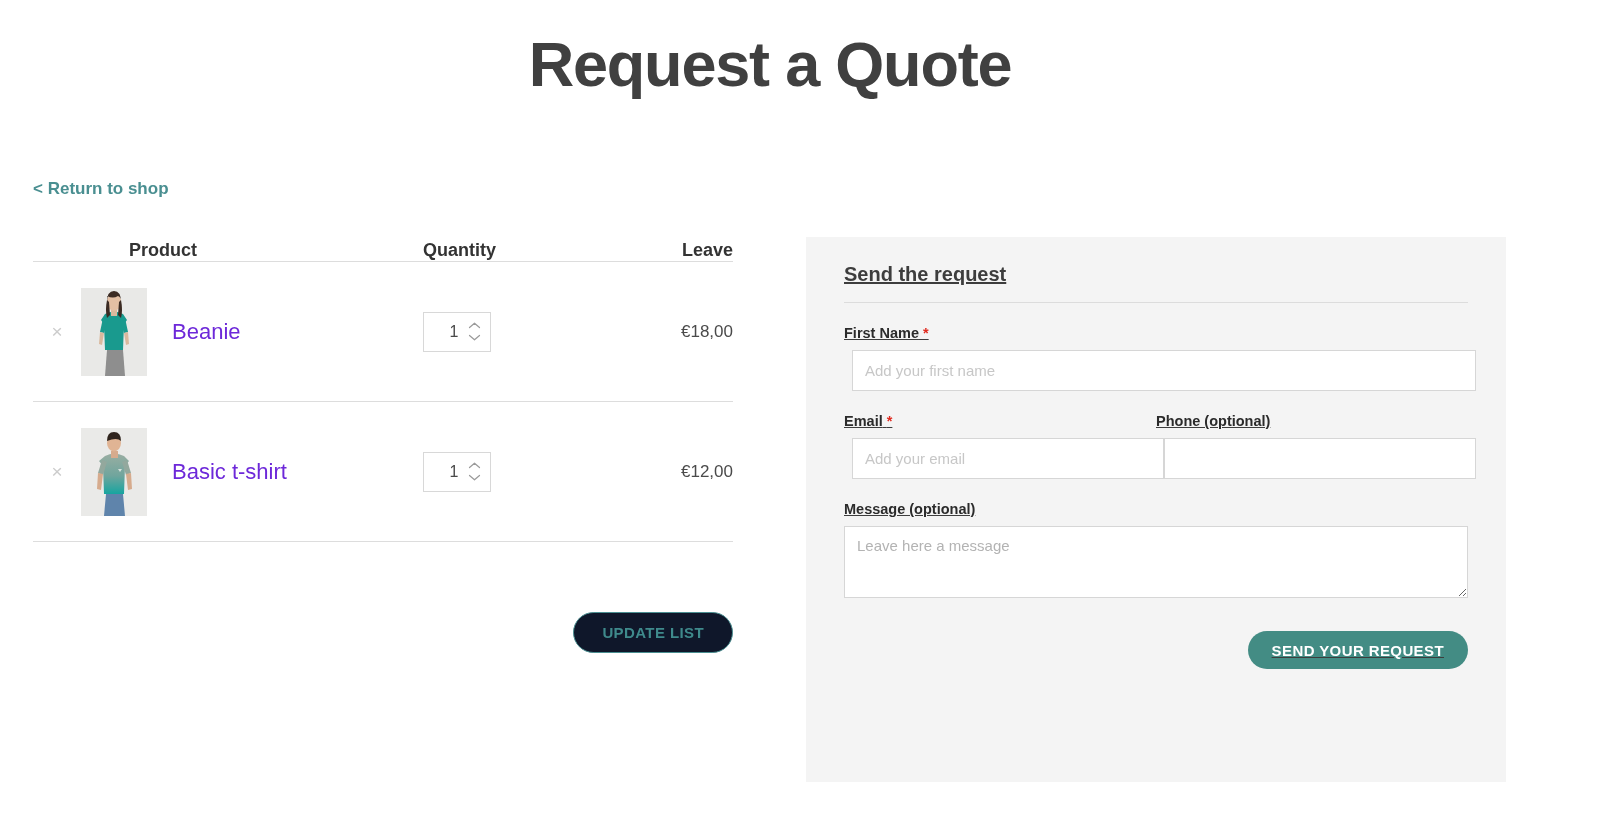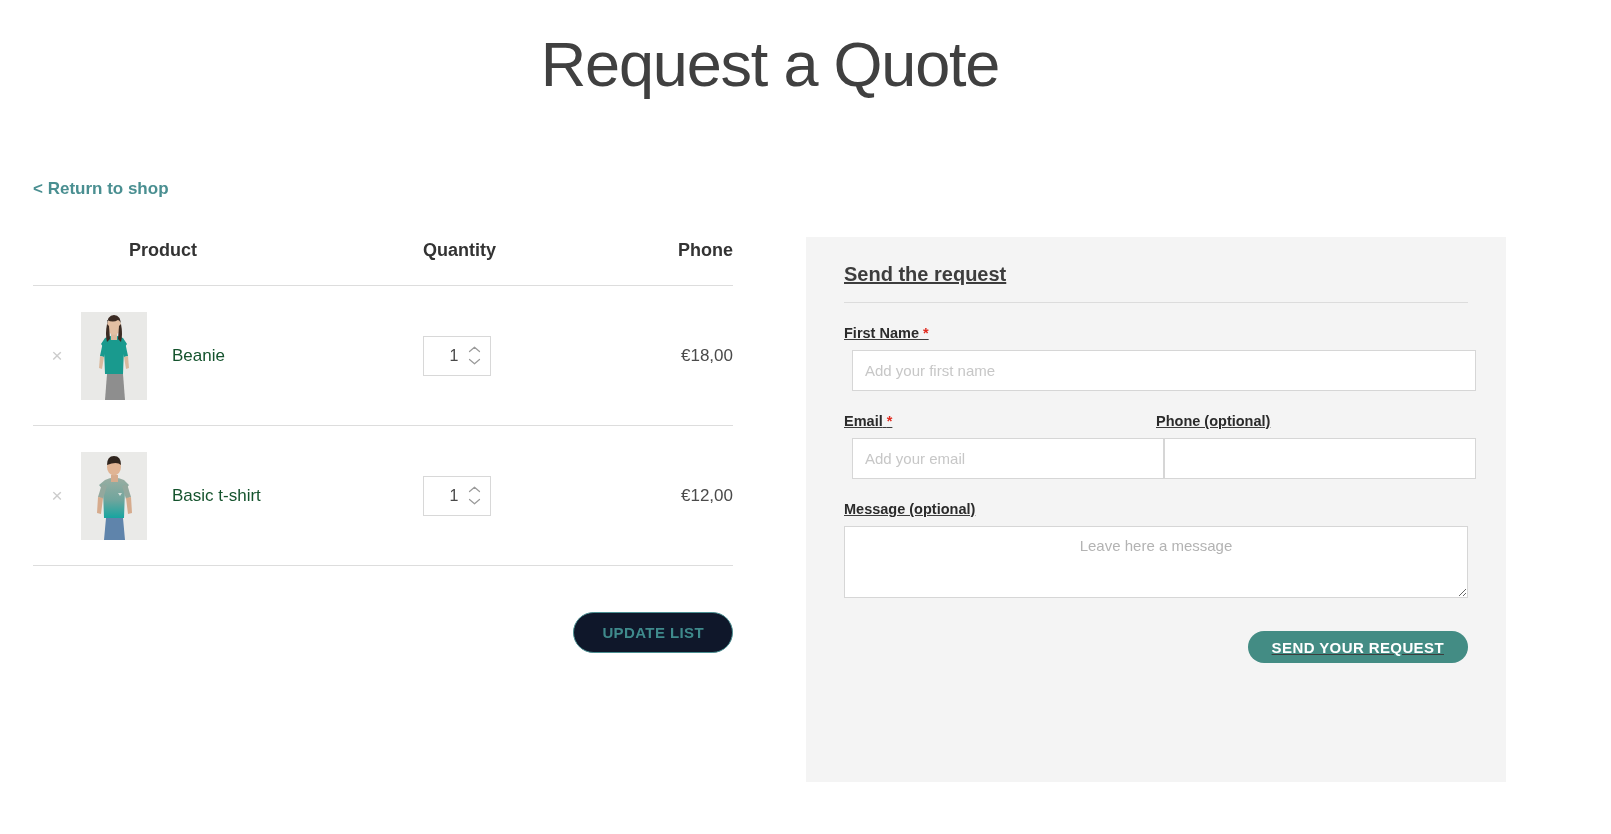--- a/index.html
+++ b/index.html
@@ -15,21 +15,21 @@
   }
 
   
   .page-title {
     position: absolute;
     top: 30px;
     left: 0;
     width: 1540px;
     text-align: center;
     font-size: 63px;
-    font-weight: normal;
+    font-weight: bold;
     letter-spacing: -1.2px;
     color: #404040;
     line-height: 1.1;
   }
 
   
   .return-link {
     position: absolute;
     top: 179px;
     left: 33px;
@@ -43,21 +43,21 @@
   
   .quote-table {
     position: absolute;
     top: 240px;
     left: 33px;
     width: 700px;
   }
   .qt-head {
     display: flex;
     align-items: flex-start;
-    padding-bottom: 24px;
+    padding-bottom: 0;
     border-bottom: 1px solid #dddddd;
   }
   .qt-row {
     display: flex;
     align-items: center;
     height: 140px;
     border-bottom: 1px solid #dddddd;
   }
   .col-x       { width: 48px; flex: 0 0 48px; text-align: center; }
   .col-thumb   { width: 66px; flex: 0 0 66px; }
@@ -81,22 +81,22 @@
     user-select: none;
   }
   .thumb {
     width: 66px;
     height: 88px;
     background: #e8e8e6;
     position: relative;
     overflow: hidden;
   }
   .prod-name {
-    font-size: 17px;
-    color: #14532d;
+    font-size: 22px;
+    color: #6d28d9;
   }
   .price {
     font-size: 17px;
     color: #4a4a4a;
   }
 
   
   .qty-box {
     width: 68px;
     height: 40px;
@@ -203,33 +203,32 @@
     width: 100%;
     height: 72px;
     border: 1px solid #d6d6d6;
     background: #ffffff;
     padding: 10px 12px;
     font-size: 15px;
     font-family: "Liberation Sans", sans-serif;
     color: #4a4a4a;
     resize: vertical;
     outline: none;
-    text-align: center;
   }
   .textarea::placeholder { color: #b3b3b3; }
   .send-wrap {
     display: flex;
     justify-content: flex-end;
     margin-top: 29px;
   }
   .btn-filled {
     display: inline-flex;
     align-items: center;
     justify-content: center;
-    height: 32px;
+    height: 38px;
     padding: 0 24px;
     border: none;
     border-radius: 19px;
     background: #438c84;
     color: #ffffff;
     font-size: 15px;
     font-weight: bold;
     letter-spacing: 0.4px;
     font-family: "Liberation Sans", sans-serif;
     cursor: pointer;
@@ -241,21 +240,21 @@
 <div class="page-title">Request a Quote</div>
 
 <a class="return-link" href="#">&lt; Return to shop</a>
 
 <div class="quote-table">
 
   <div class="qt-head">
     <div class="col-x"></div>
     <div class="col-name th">Product</div>
     <div class="col-qty th">Quantity</div>
-    <div class="col-total th">Phone</div>
+    <div class="col-total th">Leave</div>
   </div>
 
   <div class="qt-row">
     <div class="col-x">
       <span class="remove-x">×</span>
     </div>
     <div class="col-thumb">
       <div class="thumb">
         <svg width="66" height="88" viewBox="0 0 66 88" aria-hidden="true">
           <rect width="66" height="88" fill="#e9e9e7"></rect>

